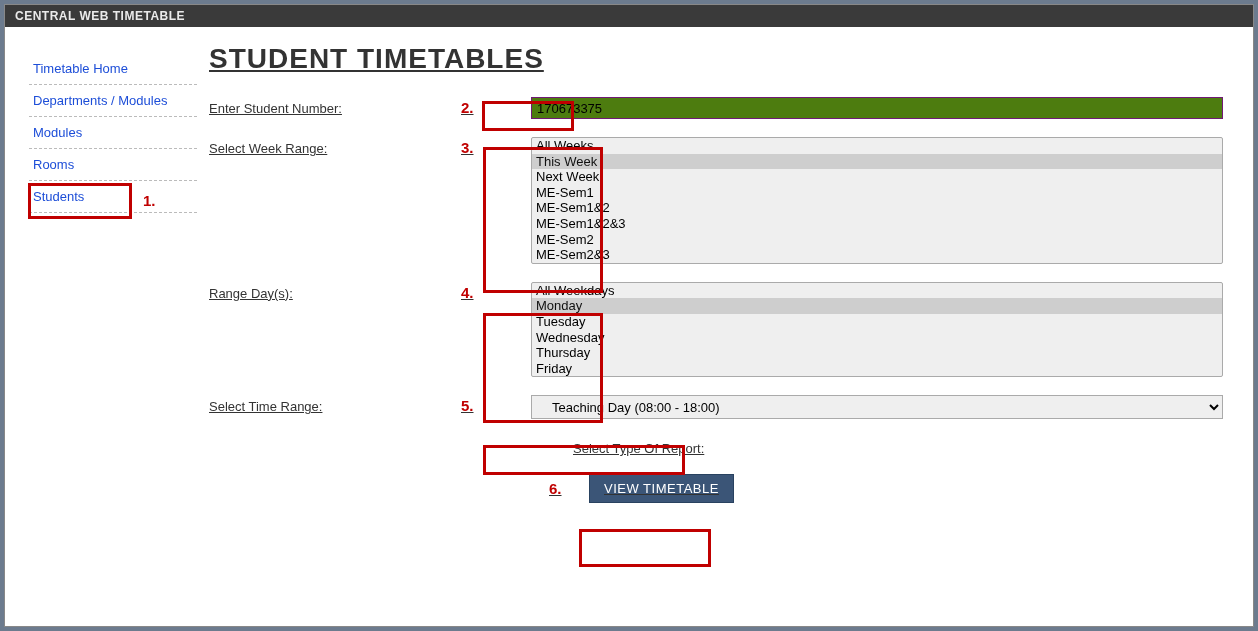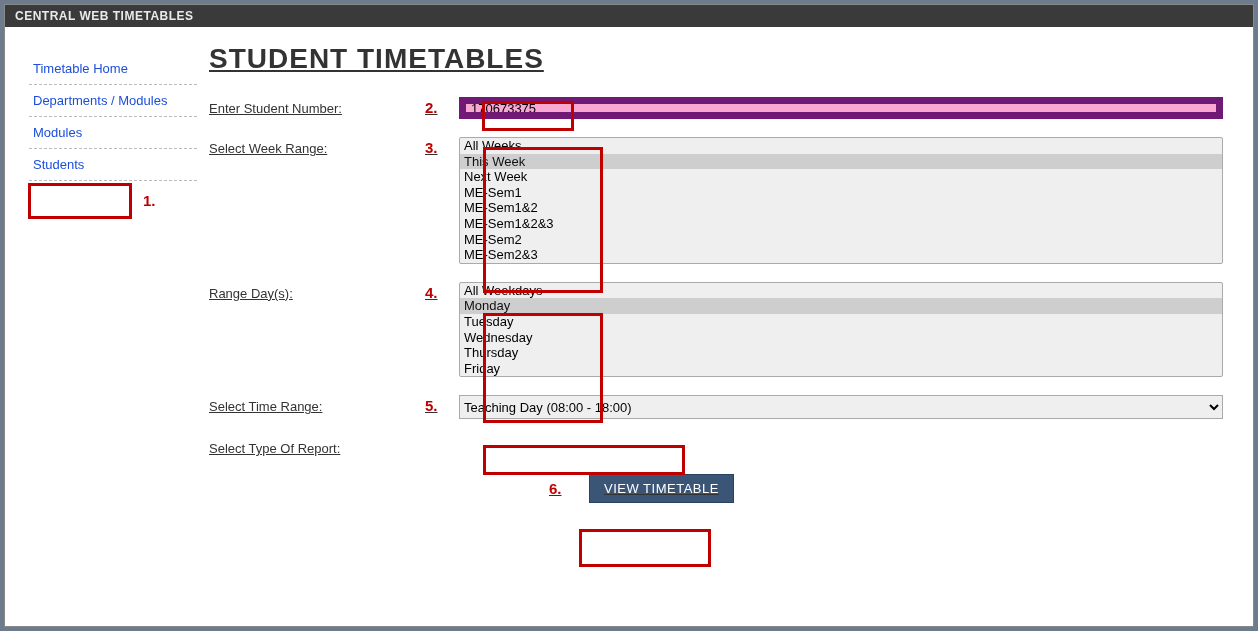--- a/index.html
+++ b/index.html
@@ -50,20 +50,21 @@
   font-size: 28px;
   font-weight: bold;
   color: #333;
   letter-spacing: 1px;
   margin-bottom: 22px;
   font-family: Verdana, sans-serif;
 }
 .form-row {
   display: flex;
   align-items: flex-start;
+  gap: 36px;
 }
 .form-label {
   width: 210px;
   padding-top: 4px;
   color: #333;
   font-size: 13px;
 }
 .annot-num {
   width: 40px;
   color: #c00000;
@@ -73,42 +74,42 @@
   text-align: left;
   padding-left: 6px;
 }
 .form-field {
   flex: 1;
 }
 input[type=text] {
   width: 100%;
   padding: 3px 5px;
   font-size: 13px;
-  border: 7px solid #701a75;
-  background: #f9a8d4;
+  border: 1px solid #701a75;
+  background: #4d7c0f;
   height: 22px;
 }
 select.listbox {
   width: 100%;
   font-size: 13px;
   border: 1px solid #aaa;
   background: #efefef;
   overflow-y: scroll;
 }
 select.listbox option {
   padding: 0 4px;
   line-height: 17px;
 }
 select.dropdown {
   width: 100%;
   font-size: 13px;
   border: 1px solid #aaa;
   background: #efefef;
   height: 24px;
-  padding: 2px 0;
+  padding: 2px 16px;
 }
 .submit-row {
   padding-left: 340px;
   margin-top: 18px;
   display: flex;
   align-items: center;
 }
 .submit-annot {
   color: #c00000;
   font-weight: bold;
@@ -128,26 +129,27 @@
 .hl2 { position:absolute; left:477px; top:96px; width:92px; height:30px; border:3px solid #c00000; pointer-events:none; }
 .hl3 { position:absolute; left:478px; top:142px; width:120px; height:146px; border:3px solid #c00000; pointer-events:none; }
 .hl4 { position:absolute; left:478px; top:308px; width:120px; height:110px; border:3px solid #c00000; pointer-events:none; }
 .hl5 { position:absolute; left:478px; top:440px; width:202px; height:30px; border:3px solid #c00000; pointer-events:none; }
 .hl6 { position:absolute; left:574px; top:524px; width:132px; height:38px; border:3px solid #c00000; pointer-events:none; }
 </style>
 </head>
 <body>
 
 <div class="app-window" style="position:relative;">
-  <div class="title-bar">CENTRAL WEB TIMETABLES</div>
+  <div class="title-bar">CENTRAL WEB TIMETABLE</div>
   <div class="main-layout">
     <div class="sidebar">
       <div class="sidebar-item">Timetable Home</div>
       <div class="sidebar-item">Departments / Modules</div>
       <div class="sidebar-item">Modules</div>
+      <div class="sidebar-item">Rooms</div>
       <div class="sidebar-item">Students</div>
     </div>
     <div class="content">
       <h1 class="page-title">STUDENT TIMETABLES</h1>
 
       <div class="form-row">
         <div class="form-label">Enter Student Number:</div>
         <div class="annot-num">2.</div>
         <div class="form-field">
           <input type="text" value="170673375" style="">
@@ -187,21 +189,21 @@
       </div>
 
       <div class="form-row" style="margin-top:18px;justify-content:flex-end;">
         <div class="form-label">Select Time Range:</div>
         <div class="annot-num">5.</div>
         <div class="form-field">
           <select class="dropdown" id="timerange"><option>Teaching Day (08:00 - 18:00)</option></select>
         </div>
       </div>
 
-      <div class="form-row" style="margin-top:18px;">
+      <div class="form-row" style="margin-top:18px;justify-content:center;">
         <div class="form-label">Select Type Of Report:</div>
         <div class="annot-num"></div>
       </div>
 
       <div class="submit-row">
         <div class="submit-annot">6.</div>
         <button class="view-btn">VIEW TIMETABLE</button>
       </div>
     </div>
   </div>

